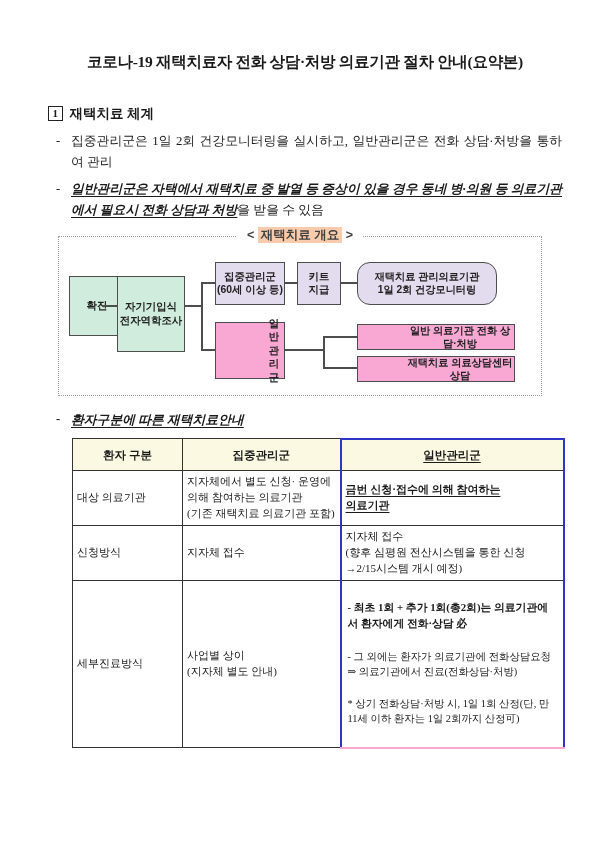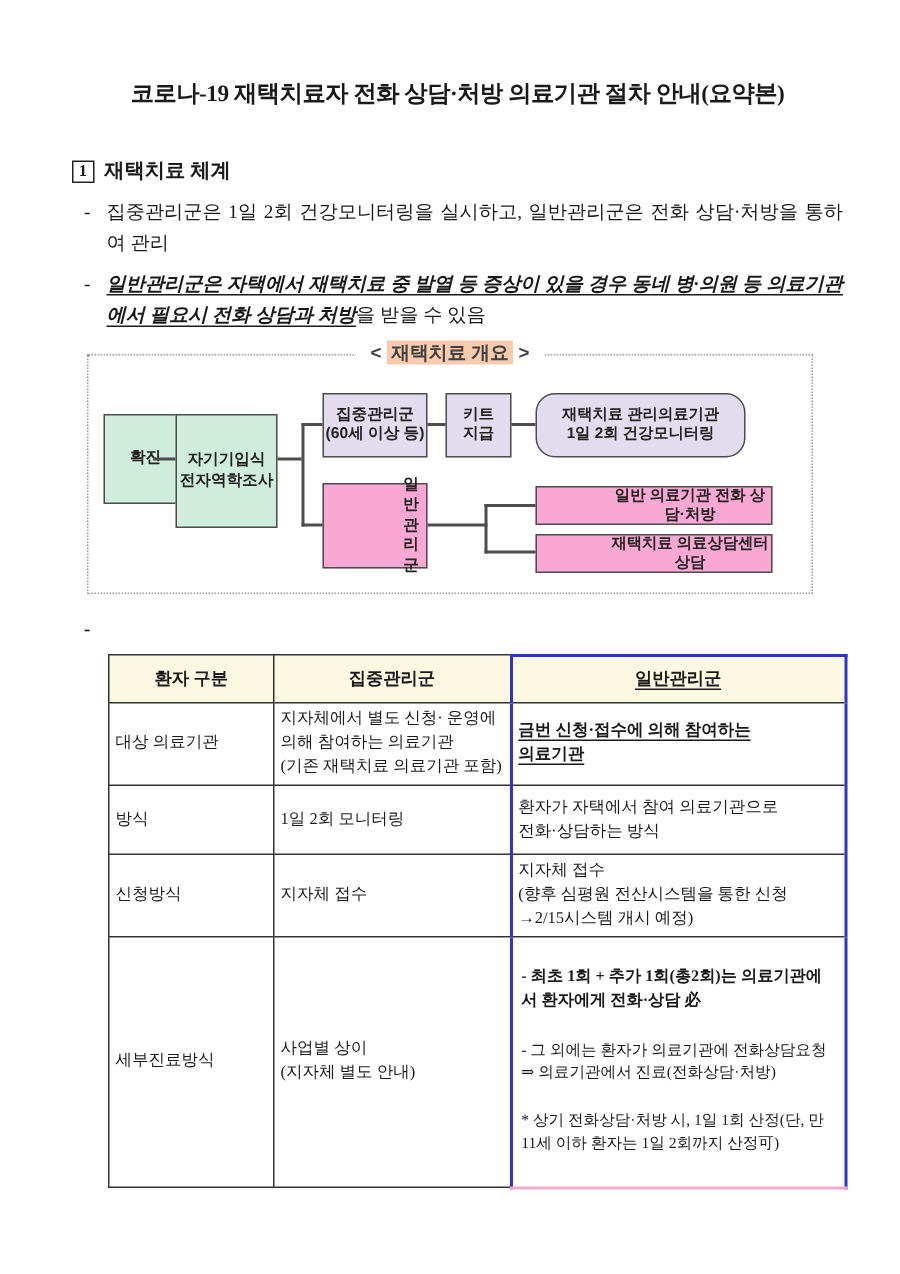--- a/index.html
+++ b/index.html
@@ -121,20 +121,21 @@
     <div class="ln" style="left:226px; top:45px;  width:12px; height:2px;"></div>
     <div class="ln" style="left:282px; top:45px;  width:16px; height:2px;"></div>
     <div class="ln" style="left:226px; top:112px; width:40px; height:2px;"></div>
     <div class="ln" style="left:264px; top:99px;  width:2px;  height:33px;"></div>
     <div class="ln" style="left:264px; top:99px;  width:34px; height:2px;"></div>
     <div class="ln" style="left:264px; top:130px; width:34px; height:2px;"></div>
   </div>
 
   <div class="sub-heading">
     <span class="dash">-</span>
+    <span class="emph">환자구분에 따른 재택치료안내</span>
   </div>
 
   <table class="ptable">
     <colgroup>
         <col class="c1">
         <col class="c2">
         <col class="c3">
       </colgroup>
     <thead>
       <tr style="height:32px;">
@@ -144,26 +145,20 @@
       </tr>
     </thead>
     <tbody>
       <tr style="height:48px;">
         <td>대상 의료기관</td>
         <td>지자체에서 별도 신청· 운영에
 의해 참여하는 의료기관
 (기존 재택치료 의료기관 포함)</td>
         <td class="bl b u">금번 신청·접수에 의해 참여하는
 의료기관</td>
-      </tr>
-      <tr style="height:46px;">
-        <td>방식</td>
-        <td>1일 2회 모니터링</td>
-        <td class="bl">환자가 자택에서 참여 의료기관으로
-전화·상담하는 방식</td>
       </tr>
       <tr style="height:50px;">
         <td>신청방식</td>
         <td>지자체 접수</td>
         <td class="bl">지자체 접수
 (향후 심평원 전산시스템을 통한 신청
 →2/15시스템 개시 예정)</td>
       </tr>
       <tr class="last" style="height:96px;">
         <td>세부진료방식</td>

